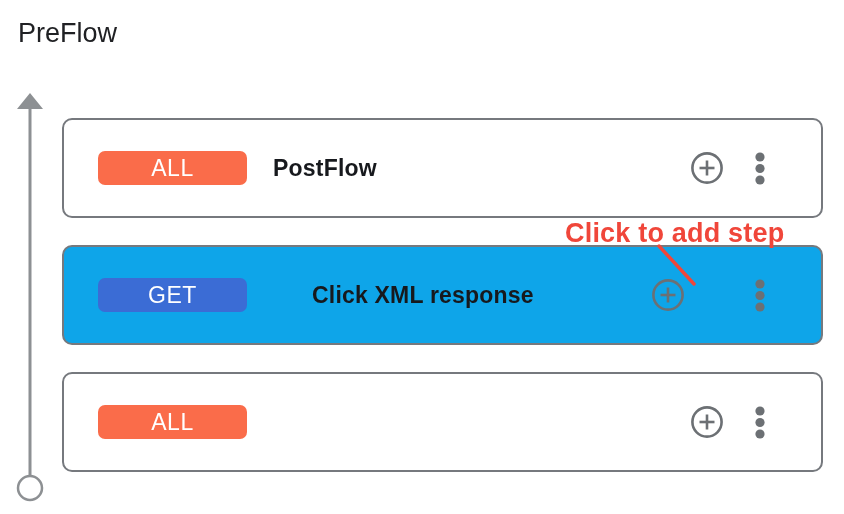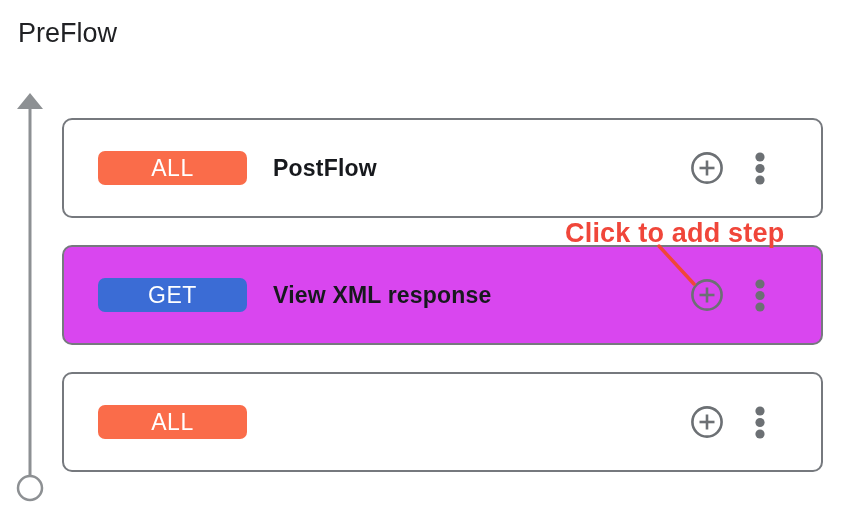--- a/index.html
+++ b/index.html
@@ -41,21 +41,21 @@
   .card {
     height: 100px;
     background: #ffffff;
     border: 2px solid #76797e;
     border-radius: 10px;
     display: flex;
     align-items: center;
     padding: 0 55px 0 34px;
     cursor: pointer;
   }
-  .card.selected { background: #d946ef; }
+  .card.selected { background: #0ea5e9; gap: 39px; }
 
   .badge {
     width: 149px;
     height: 34px;
     border-radius: 7px;
     color: #ffffff;
     font-size: 23px;
     font-weight: 400;
     display: flex;
     align-items: center;
@@ -135,21 +135,21 @@
       <svg width="10" height="33" viewBox="0 0 10 33">
         <circle cx="5" cy="5" r="4.6" fill="#6c7074"></circle>
         <circle cx="5" cy="16.5" r="4.6" fill="#6c7074"></circle>
         <circle cx="5" cy="28" r="4.6" fill="#6c7074"></circle>
       </svg>
     </button>
   </div>
 
   <div class="card selected">
     <span class="badge badge-blue">GET</span>
-    <span class="flow-name">View XML response</span>
+    <span class="flow-name">Click XML response</span>
     <button class="icon-btn plus-btn">
       <svg width="36" height="36" viewBox="0 0 36 36">
         <circle cx="18" cy="18" r="14.6" fill="none" stroke="#6c7074" stroke-width="2.6"></circle>
         <line x1="10.5" y1="18" x2="25.5" y2="18" stroke="#6c7074" stroke-width="2.6"></line>
         <line x1="18" y1="10.5" x2="18" y2="25.5" stroke="#6c7074" stroke-width="2.6"></line>
       </svg>
     </button>
     <button class="icon-btn kebab-btn">
       <svg width="10" height="33" viewBox="0 0 10 33">
         <circle cx="5" cy="5" r="4.6" fill="#6c7074"></circle>

